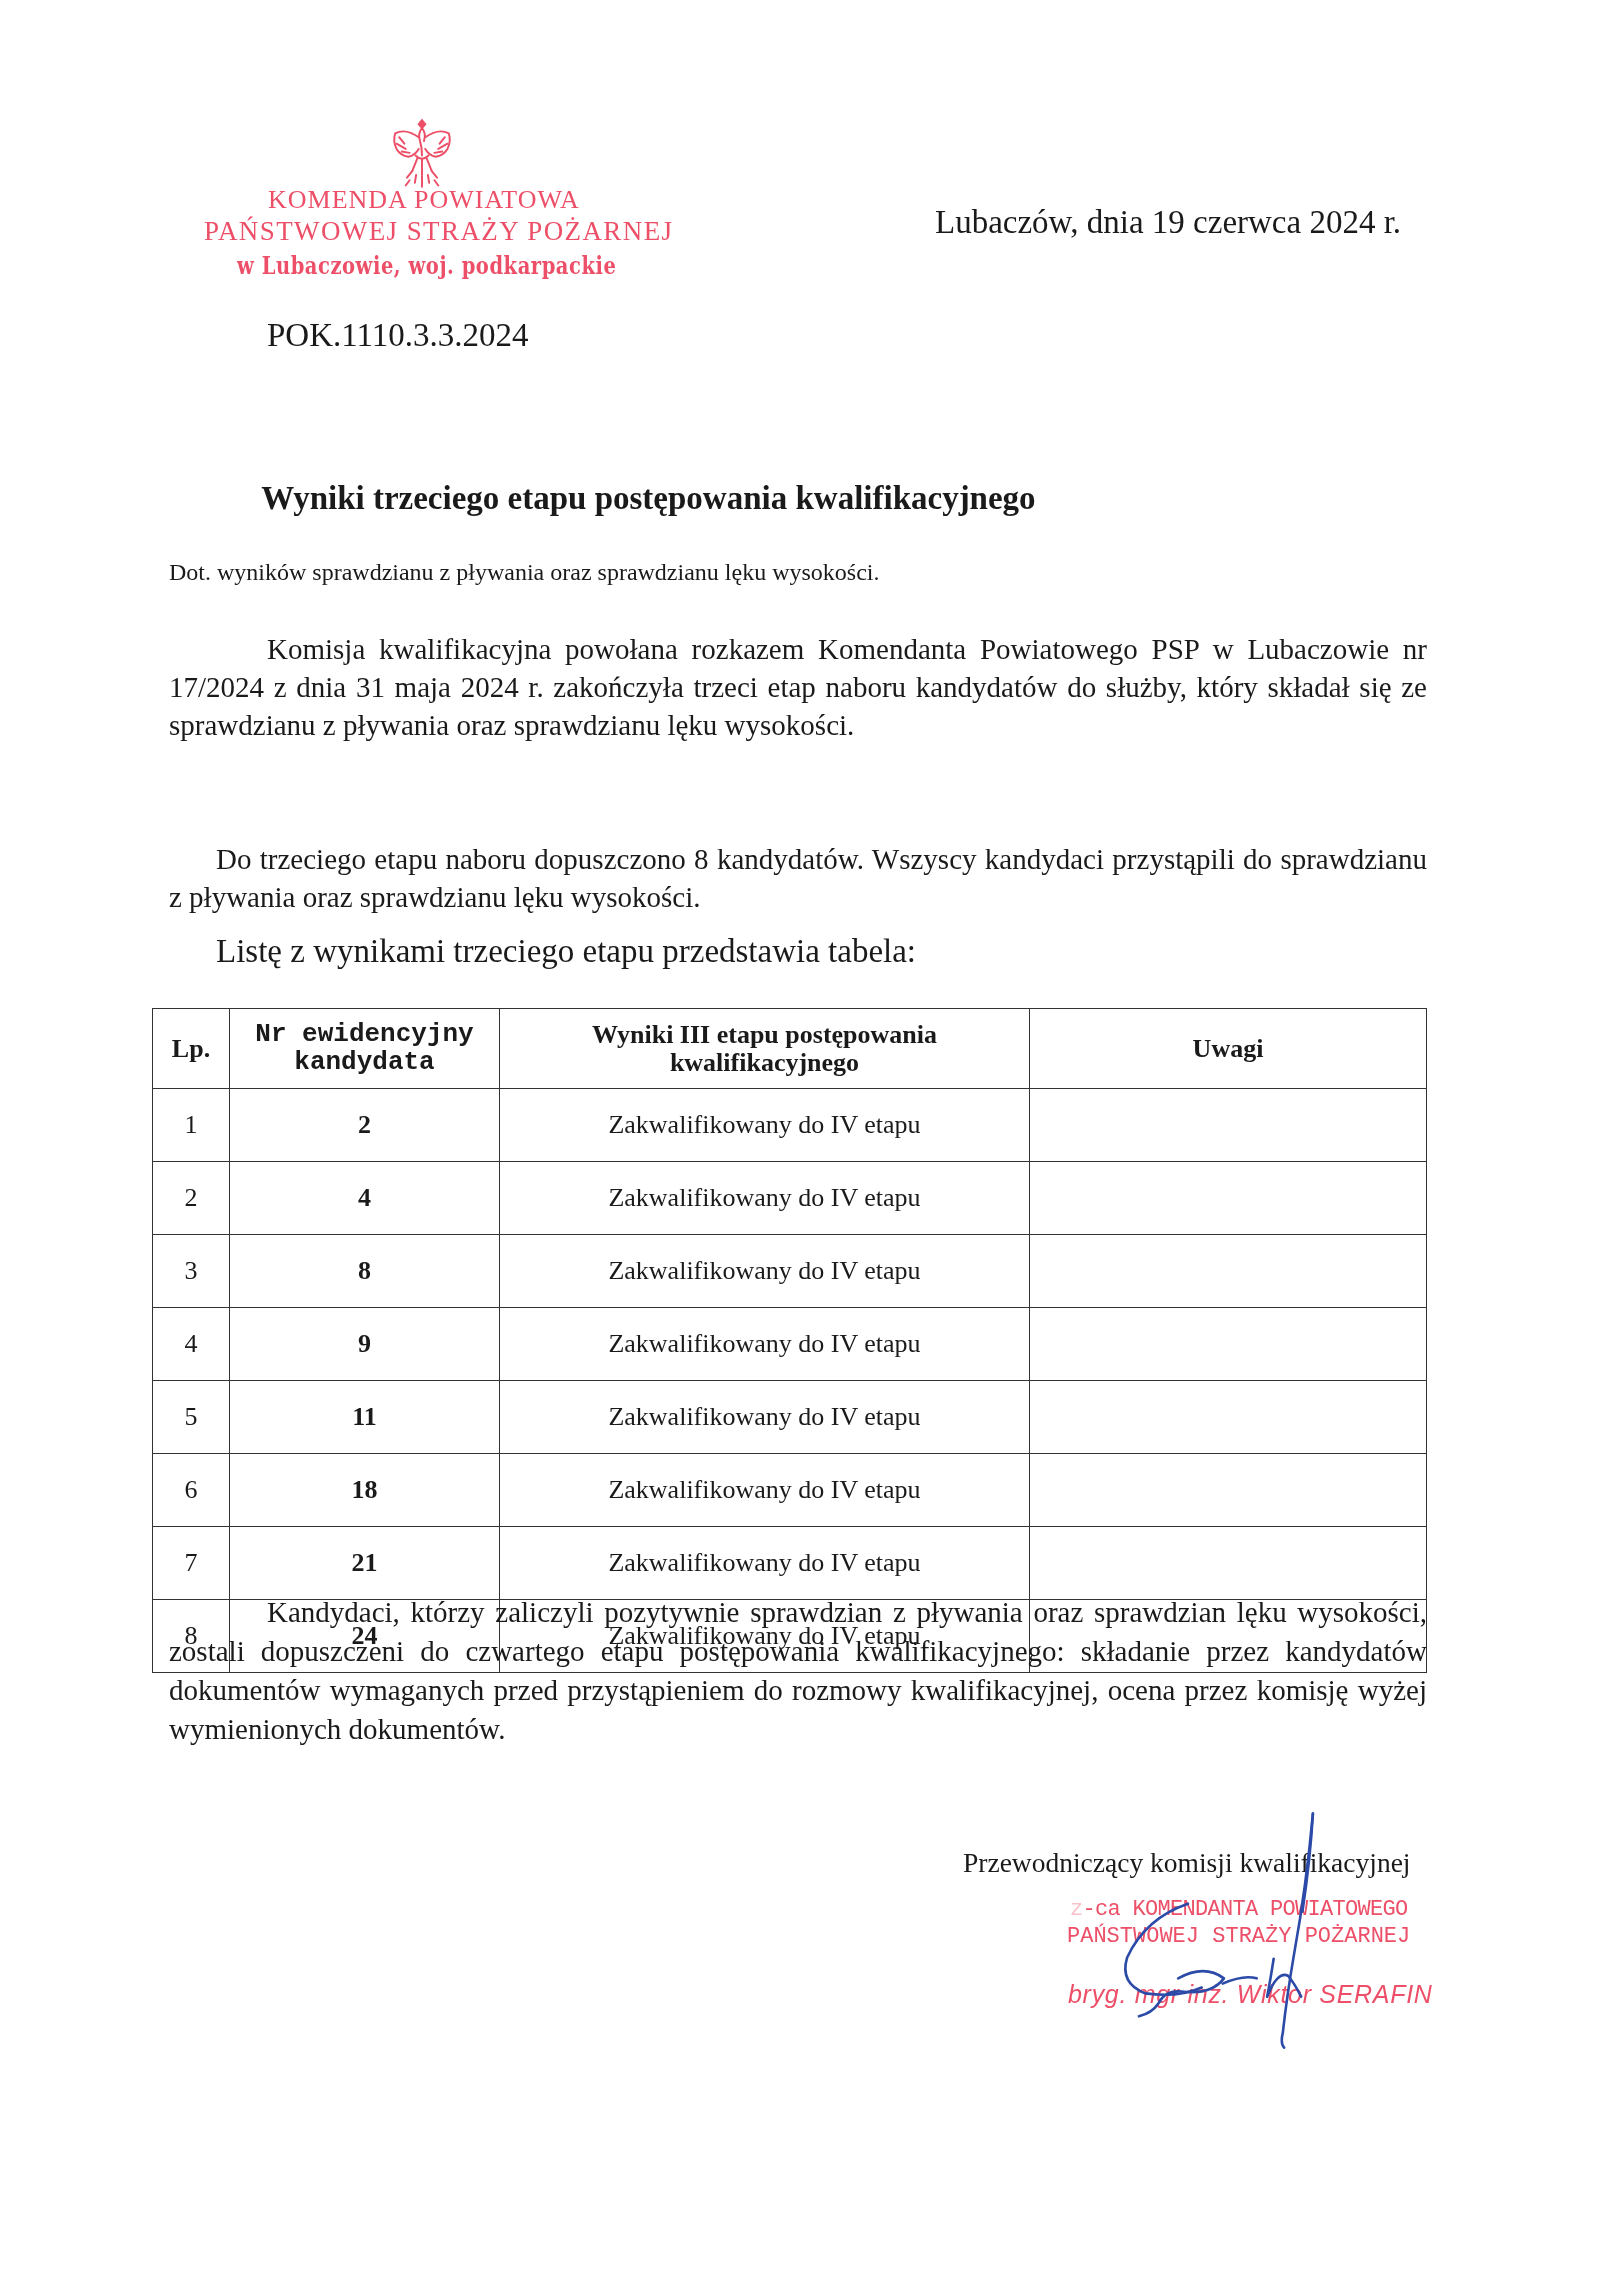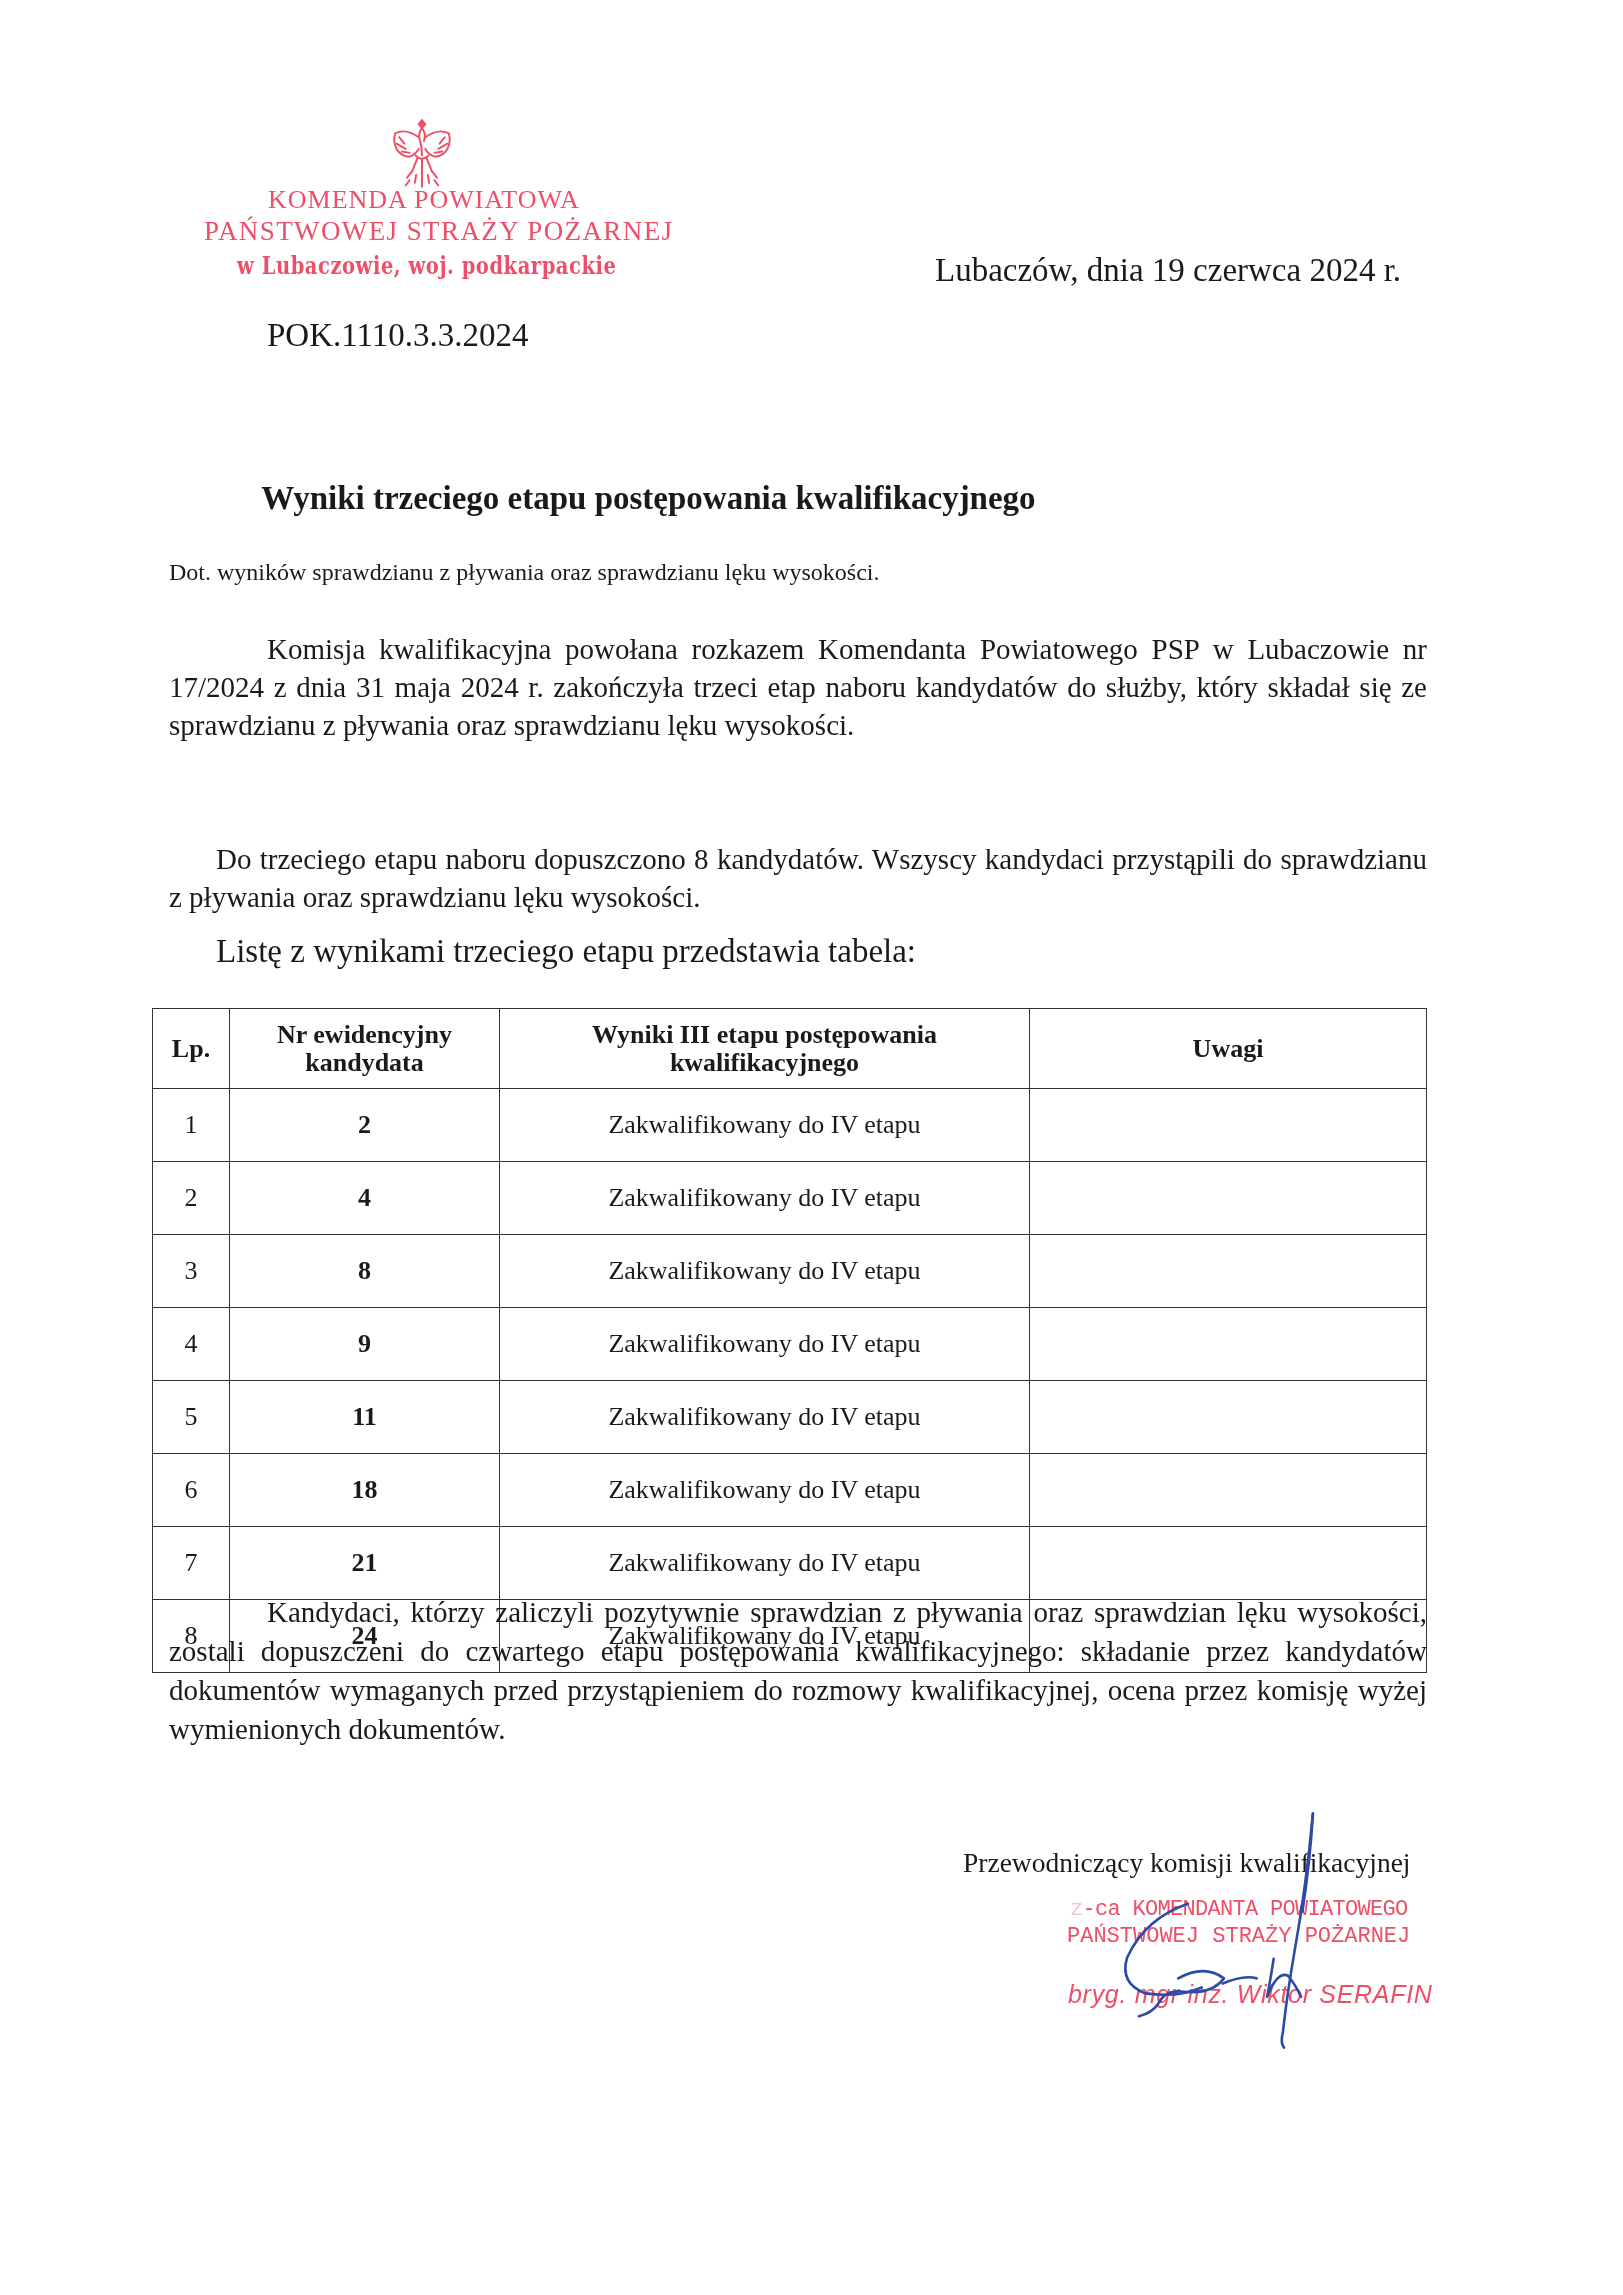--- a/index.html
+++ b/index.html
@@ -8,21 +8,21 @@
   .abs { position: absolute; white-space: nowrap; }
 
   
   .stamp { color: #ec4f67; font-family: "Liberation Serif", serif; }
   #eagle { position: absolute; left: 386px; top: 115px; width: 72px; height: 77px; }
   .stamp-l1 { left: 268px; top: 185px; font-size: 26px; letter-spacing: 1px; }
   .stamp-l2 { left: 204px; top: 216px; font-size: 27px; letter-spacing: 1.4px; }
   .stamp-l3 { left: 237px; top: 251px; font-size: 25px; font-weight: bold; letter-spacing: 0.7px;
               font-family: "DejaVu Serif", serif; transform: scaleX(0.78); transform-origin: left; }
 
-  .date { left: 935px; top: 204px; font-size: 33px; margin-top: 48px; }
+  .date { left: 935px; top: 204px; font-size: 33px; }
   .ref  { left: 267px; top: 317px; font-size: 33px; }
 
   .title { left: 0; width: 1297px; text-align: center; top: 480px; font-size: 33px; font-weight: bold; }
   .text { font-size: 24px; }
   .dot-line { left: 169px; top: 559px; }
 
   .para { position: absolute; left: 169px; width: 1258px; font-size: 29px; line-height: 38px;
           text-align: justify; white-space: normal; }
   .para .ind { display: inline-block; width: 98px; }
   .para.p1 { top: 630px; }
@@ -30,21 +30,21 @@
   .para.p3 { top: 1593px; line-height: 39px; }
   .lista { left: 216px; top: 933px; font-size: 33px; }
 
   
   table.results { position: absolute; left: 152px; top: 1008px; width: 1275px;
                   border-collapse: collapse; font-size: 26px; }
   table.results td, table.results th { border: 1.6px solid #333; text-align: center; vertical-align: middle; padding: 8px; }
   table.results th { font-weight: bold; height: 63px; line-height: 27.5px; }
   table.results td { height: 56px; }
   .c-lp { width: 60px; }
-  .c-nr { width: 253px; }
+  .c-nr { width: 253px; font-family: Liberation Mono, monospace; }
   .c-wyn { width: 513px; }
   .c-uw { width: auto; }
   td.nr { font-weight: bold; }
   th.uwagi { vertical-align: top; padding-top: 11.8px; }
 
   
   .sig-title { left: 963px; top: 1847px; font-size: 27.5px; }
   .sig-stamp { color: #ec4f67; font-family: "Liberation Mono", "DejaVu Sans Mono", monospace; }
   .ss1 { left: 1070px; top: 1897px; font-size: 22px; letter-spacing: -0.7px; }
   .ss1 .faded { opacity: 0.35; }

